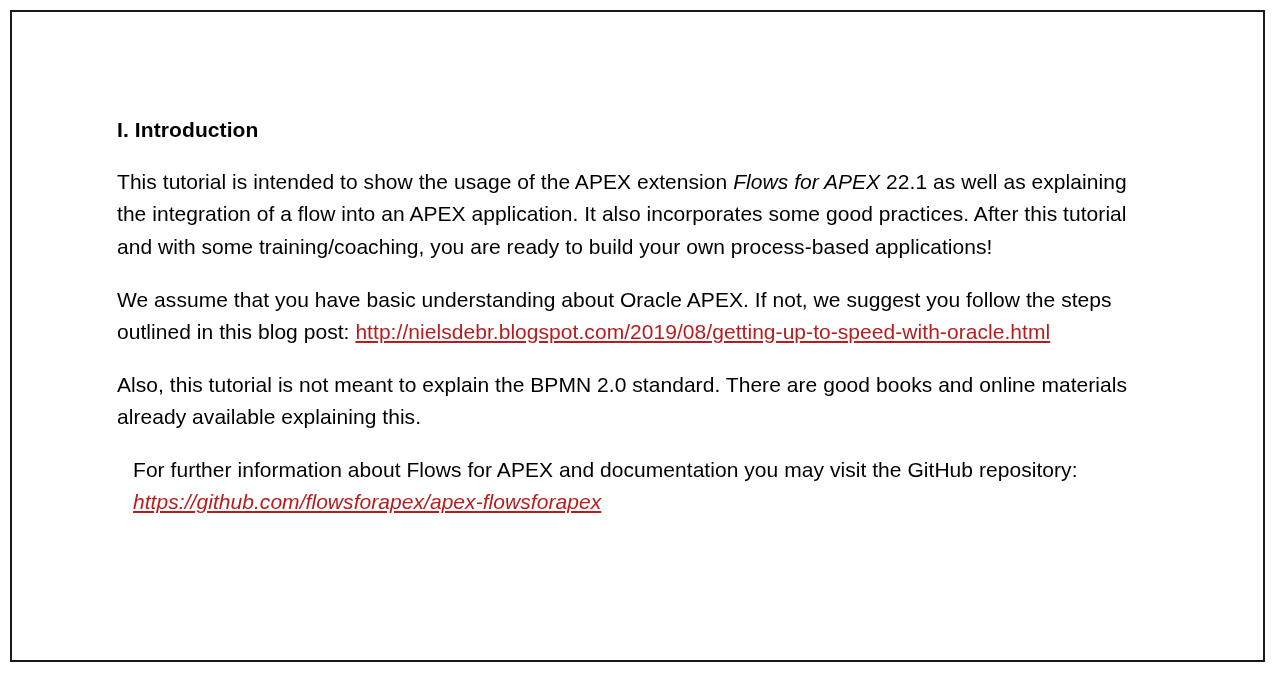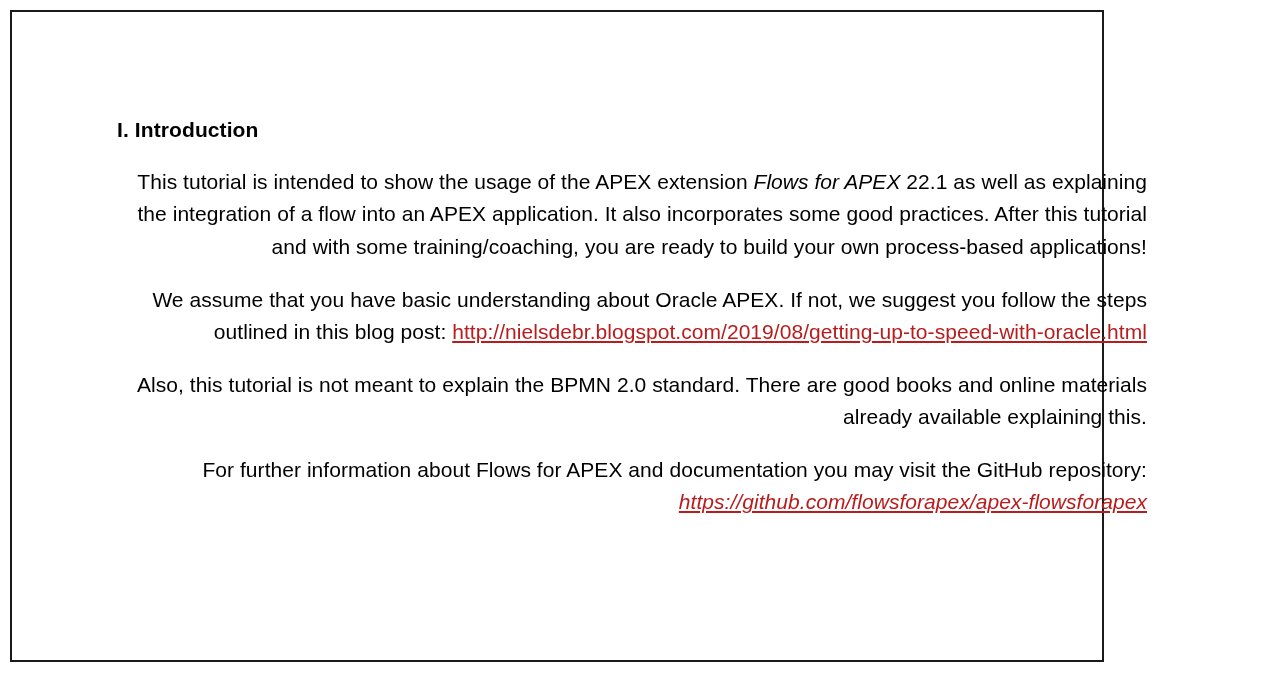--- a/index.html
+++ b/index.html
@@ -11,21 +11,21 @@
     width: 1277px;
     height: 679px;
     overflow: hidden;
     font-family: "Liberation Sans", sans-serif;
   }
 
   #page-frame {
     position: absolute;
     left: 10px;
     top: 10px;
-    width: 1094px;
+    width: 1255px;
     height: 652px;
     border: 2px solid #1a1a1a;
     box-sizing: border-box;
     background: #ffffff;
     text-decoration: underline;
   }
 
   #doc-body {
     position: absolute;
     left: 105px;
@@ -41,25 +41,26 @@
     margin: 0 0 22px 0;
     letter-spacing: 0.1px;
   }
 
   .doc-paragraph {
     font-size: 21px;
     font-weight: normal;
     color: #000000;
     line-height: 1.55;
     margin: 0 0 20px 0;
-    text-align: right;
+    text-align: left;
     letter-spacing: 0.05px;
   }
   .doc-paragraph:last-child {
     margin-bottom: 0;
+    margin-left: 16px;
   }
 
   .em-text {
     font-style: italic;
   }
 
   .doc-link {
     color: #b91c1c;
     text-decoration: underline;
     cursor: pointer;

